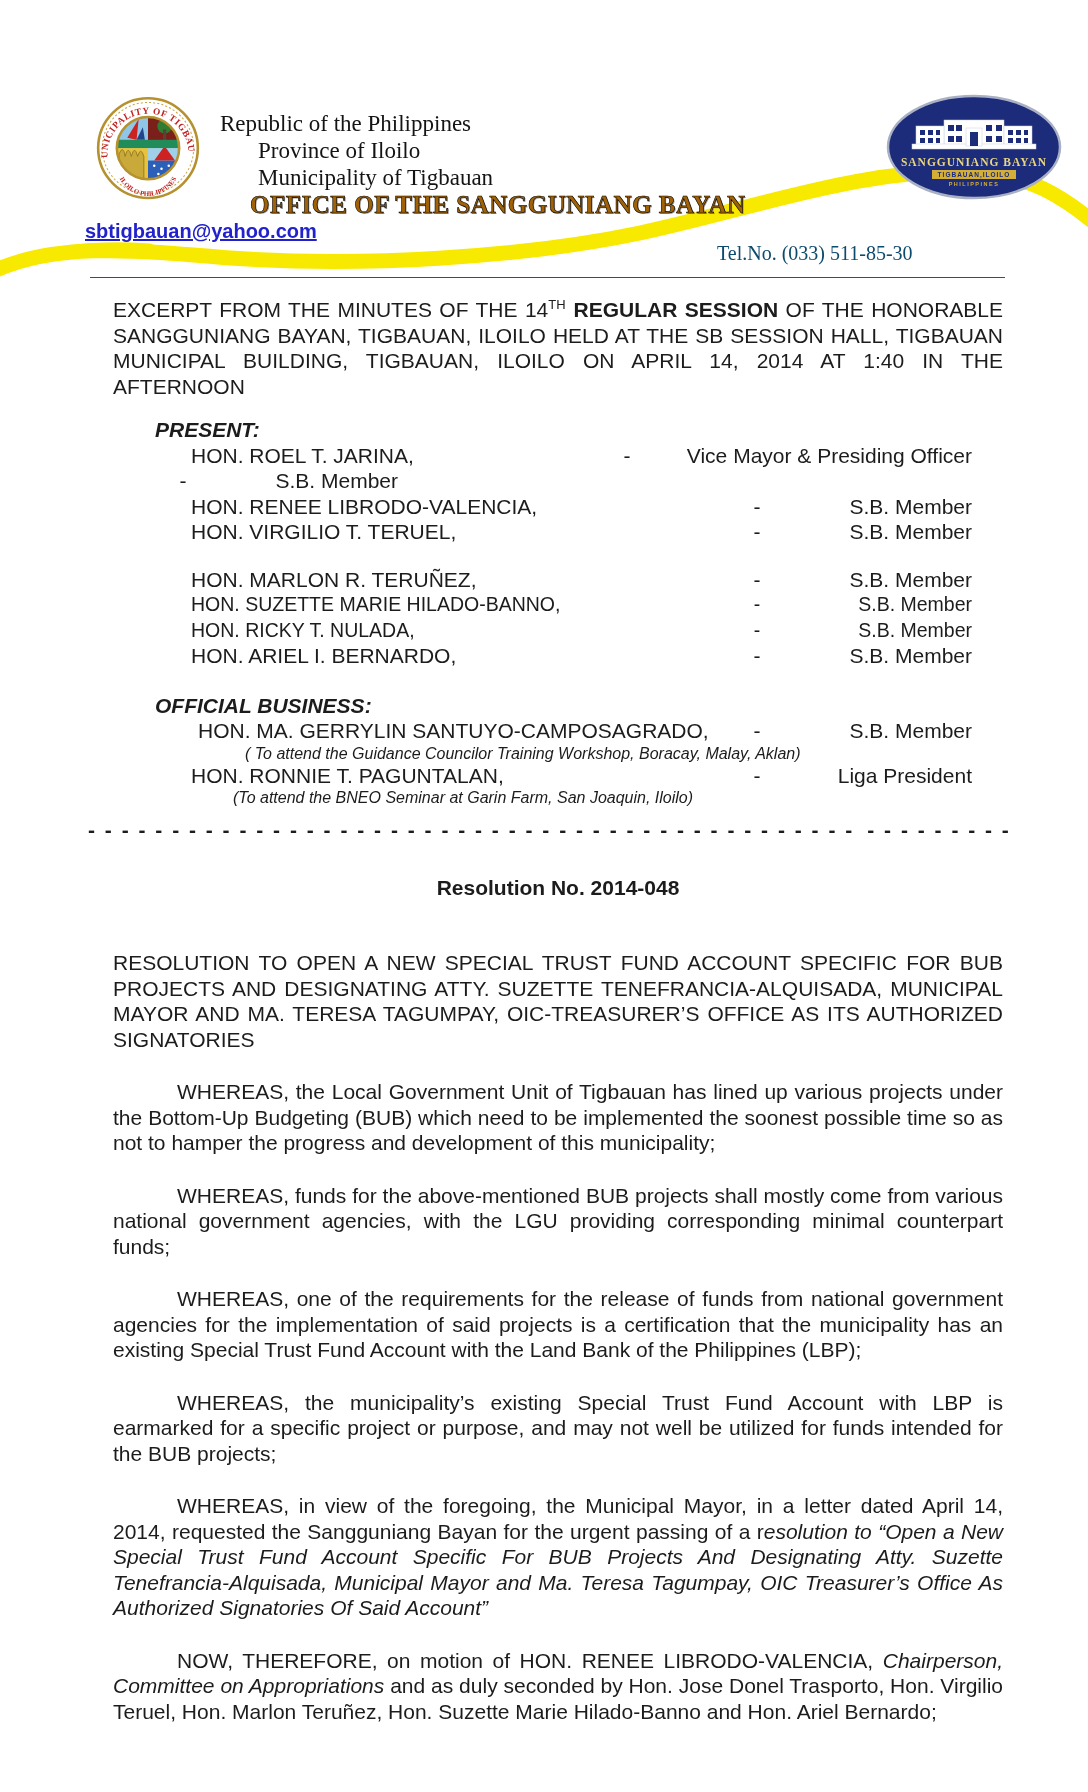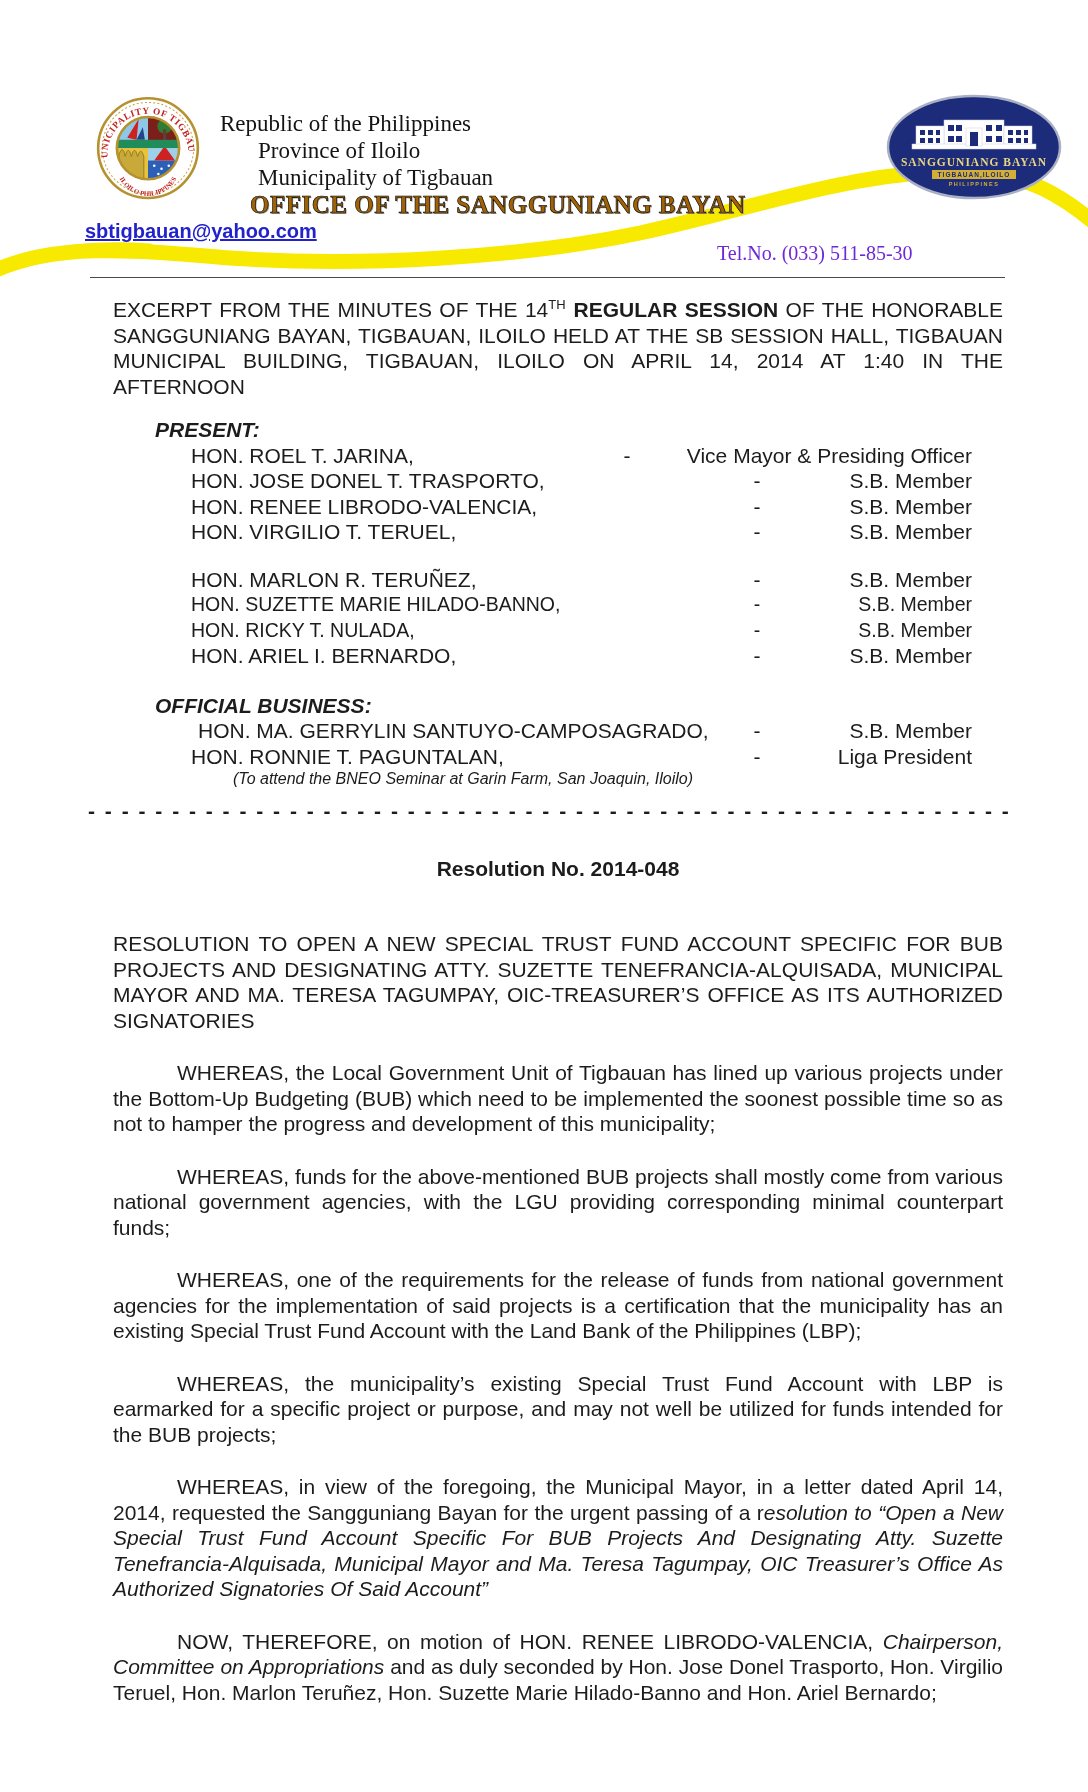--- a/index.html
+++ b/index.html
@@ -12,21 +12,21 @@
   .seal   { position:absolute; left:96px;  top:92px;  width:104px; height:108px; z-index:2; }
   .sb-logo{ position:absolute; left:886px; top:94px;  width:176px; height:106px; z-index:2; }
   .hdr-lines { position:absolute; left:220px; top:110px; z-index:2;
     font-family:"Liberation Serif", serif; font-size:23px; line-height:27px; color:#141414; }
   .hdr-lines .l2, .hdr-lines .l3 { padding-left:38px; }
   .office { padding-left:30px; font-size:25px; font-weight:800; letter-spacing:0.5px;
     color:#a16207; -webkit-text-stroke:0.6px #000; text-shadow:1px 1px 0 #9a9a9a; }
   .email { position:absolute; left:85px; top:220px; z-index:2; font-size:20px; font-weight:bold;
     color:#2222CC; text-decoration:underline; cursor:pointer; }
   .tel { position:absolute; left:717px; top:242px; z-index:2;
-    font-family:"Liberation Serif", serif; font-size:20px; color:#6d28d9; }
+    font-family:"Liberation Serif", serif; font-size:20px; color:#0c4a6e; }
   .hrule { position:absolute; left:90px; top:277px; width:915px; border-top:1.5px solid #4a4a4a; z-index:2; }
   
   main { position:absolute; left:113px; top:292px; width:890px; z-index:2;
     font-size:21px; line-height:25.5px; }
   .jpara { text-align:justify; }
   .present-head, .ob-head { margin-top:18px; padding-left:42px; font-weight:bold; font-style:italic; }
   .ob-head { margin-top:24px; }
   .mrow { display:flex; padding-left:55px; margin-right:31px; }
   .mrow .name { flex:1; white-space:nowrap;margin-left:23px; }
   .mrow .dash { width:30px; text-align:center; }
@@ -150,21 +150,20 @@
     <p class="jpara" style="margin:0"><span>EXCERPT FROM THE MINUTES OF THE 14</span><sup class="th">TH</sup><b class="bsp">REGULAR SESSION</b><span> OF THE HONORABLE SANGGUNIANG  BAYAN, TIGBAUAN, ILOILO HELD AT THE SB SESSION HALL, TIGBAUAN MUNICIPAL BUILDING, TIGBAUAN,  ILOILO ON APRIL 14, 2014 AT 1:40  IN THE AFTERNOON</span></p>
 
     <div class="present-head">PRESENT:</div>
 
     <div class="mrow wide-role">
       <span class="name">HON. ROEL T. JARINA,</span>
       <span class="dash">-</span>
       <span class="role">Vice Mayor &amp; Presiding Officer</span>
     </div>
     <div class="mrow">
-      <span class="name">HON. JOSE DONEL T. TRASPORTO,</span>
       <span class="dash">-</span>
       <span class="role">S.B. Member</span>
     </div>
     <div class="mrow">
       <span class="name">HON. RENEE LIBRODO-VALENCIA,</span>
       <span class="dash">-</span>
       <span class="role">S.B. Member</span>
     </div>
     <div class="mrow">
       <span class="name">HON. VIRGILIO T. TERUEL,</span>
@@ -192,20 +191,21 @@
       <span class="role">S.B. Member</span>
     </div>
 
     <div class="ob-head">OFFICIAL BUSINESS:</div>
 
     <div class="mrow ob-first">
       <span class="name">HON. MA. GERRYLIN SANTUYO-CAMPOSAGRADO,</span>
       <span class="dash">-</span>
       <span class="role">S.B. Member</span>
     </div>
+    <div class="note">( To attend the Guidance Councilor Training Workshop, Boracay, Malay, Aklan)</div>
     <div class="mrow">
       <span class="name">HON. RONNIE T. PAGUNTALAN,</span>
       <span class="dash">-</span>
       <span class="role">Liga President</span>
     </div>
     <div class="note n2">(To attend the BNEO Seminar at Garin Farm, San Joaquin, Iloilo)</div>
 
     <div class="dashline"><span class="a">- - - - - - - - - - - - - - - - - - - - - - - - - - - - - - - - - - - - - - - - - - - - - -</span><span class="b">- - - - - - - - - - - -</span></div>
 
     <div class="res-no">Resolution No. 2014-048</div>

